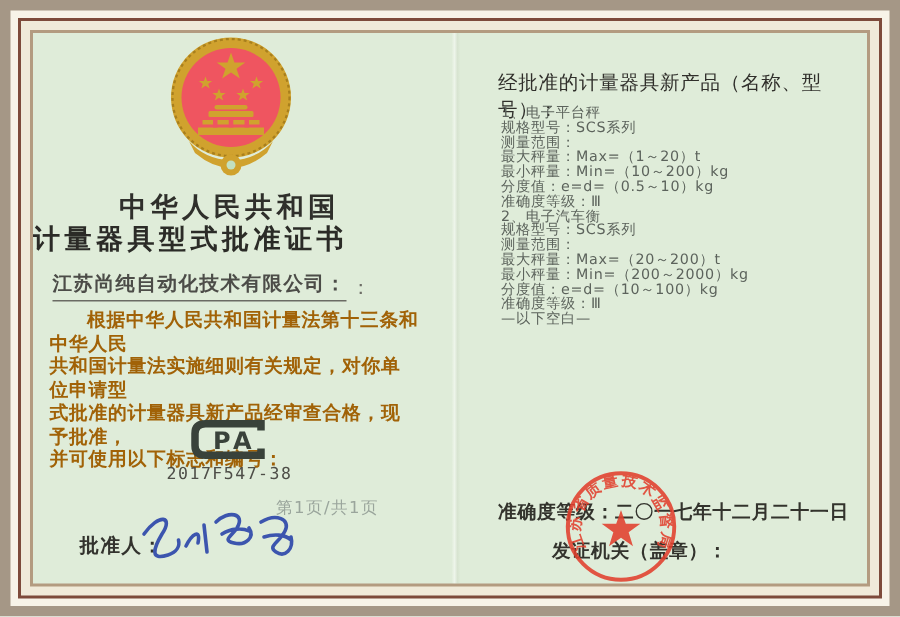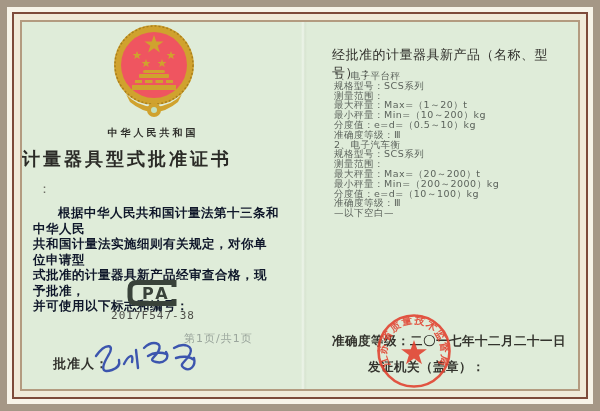--- a/index.html
+++ b/index.html
@@ -7,26 +7,26 @@
   .frame-outer{width:600px;height:411px;box-sizing:border-box;background:#a59786;padding:7px;}
   .frame-white{width:100%;height:100%;box-sizing:border-box;background:#f7f3e8;padding:5px;}
   .frame-maroon{width:100%;height:100%;box-sizing:border-box;background:#7d4a3a;padding:2px;}
   .frame-cream{width:100%;height:100%;box-sizing:border-box;background:#f0ead9;padding:6px;}
   .frame-tan{width:100%;height:100%;box-sizing:border-box;background:#b39b80;padding:2px;}
   .paper{width:100%;height:100%;box-sizing:border-box;background:#dfecd9;position:relative;overflow:hidden;}
   .fold{position:absolute;left:279px;top:0;width:6px;height:100%;background:linear-gradient(90deg,rgba(255,255,255,0),rgba(255,255,255,.45),rgba(180,190,170,.18),rgba(255,255,255,0));}
 
   
   .emblem{position:absolute;left:90px;top:0px;width:84px;height:97px;}
-  .country{position:absolute;left:0;top:104px;width:262px;text-align:center;font-size:10px;font-weight:bold;letter-spacing:3px;color:#2f2f2b;}
+  .country{position:absolute;left:0;top:104px;width:262px;text-align:center;font-size:18px;font-weight:bold;letter-spacing:3px;color:#2f2f2b;}
   .cert-title{position:absolute;left:0;top:125px;width:262px;text-align:left;font-size:18px;font-weight:bold;letter-spacing:3px;color:#2b2b27;}
   .company-row{position:absolute;left:13px;top:158px;width:230px;display:flex;align-items:flex-end;}
   .company-name{display:inline-block;width:196px;border-bottom:1.5px solid #6b6b64;font-size:13px;font-weight:600;color:#4c4c48;letter-spacing:1px;padding-bottom:2px;white-space:nowrap;}
   .company-colon{font-size:13px;color:#6d6d66;margin-left:3px;}
-  .para{position:absolute;left:11px;top:183px;width:246px;font-size:12.5px;font-weight:bold;color:#0f172a;line-height:15.5px;letter-spacing:0.5px;}
+  .para{position:absolute;left:11px;top:183px;width:246px;font-size:12.5px;font-weight:bold;color:#a16207;line-height:15.5px;letter-spacing:0.5px;}
   .para div:first-child{text-indent:2em;}
   .cpa{position:absolute;left:103px;top:256px;width:60px;height:30px;}
   .cpa-number{position:absolute;left:0px;top:287px;width:262px;text-align:center;font-size:11px;letter-spacing:1px;color:#4e4e48;font-family:"DejaVu Sans Mono","Liberation Mono",monospace;}
   .page-indicator{position:absolute;left:162px;top:309px;font-size:11px;color:#9aa59c;letter-spacing:1px;}
   .approver{position:absolute;left:31px;top:333px;font-size:13px;font-weight:bold;color:#33332e;letter-spacing:1px;}
   .signature{position:absolute;left:68px;top:312px;width:110px;height:52px;}
 
   
   .right-header{position:absolute;left:310px;top:24px;width:250px;font-size:13px;font-weight:normal;color:#302f2b;letter-spacing:0.5px;}
   .product-list{position:absolute;left:312px;top:49px;width:240px;font-size:9.5px;line-height:9.8px;color:#5c635c;letter-spacing:0.5px;}
@@ -64,20 +64,21 @@
         <rect x="51" y="57" width="3" height="6" fill="#ef5560"></rect>
         <path d="M14 72 Q24 84 42 85 Q60 84 70 72 L66 80 Q54 90 42 90 Q30 90 18 80 Z" fill="#d0a22e"></path>
         <circle cx="42" cy="88" r="7" fill="#d0a22e"></circle>
         <circle cx="42" cy="88" r="3" fill="#c2e0c0"></circle>
       </svg>
 
       <div class="country">中华人民共和国</div>
       <div class="cert-title">计量器具型式批准证书</div>
 
       <div class="company-row">
+        <span class="company-name">江苏尚纯自动化技术有限公司：</span>
         <span class="company-colon">：</span>
       </div>
 
       <div class="para">
                 <div>根据中华人民共和国计量法第十三条和中华人民</div>
                 <div>共和国计量法实施细则有关规定，对你单位申请型</div>
                 <div>式批准的计量器具新产品经审查合格，现予批准，</div>
                 <div>并可使用以下标志和编号：</div>
               </div>
 

